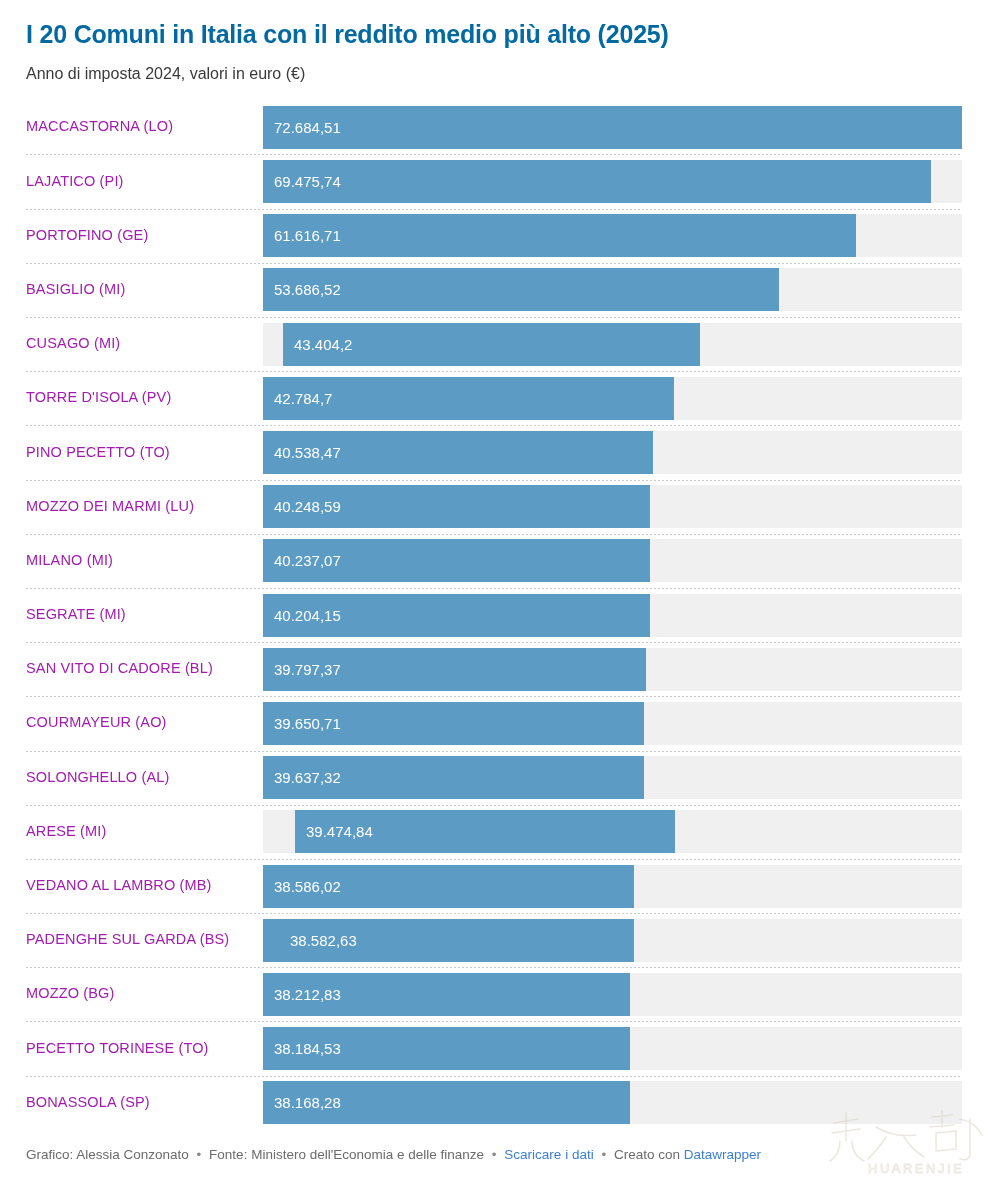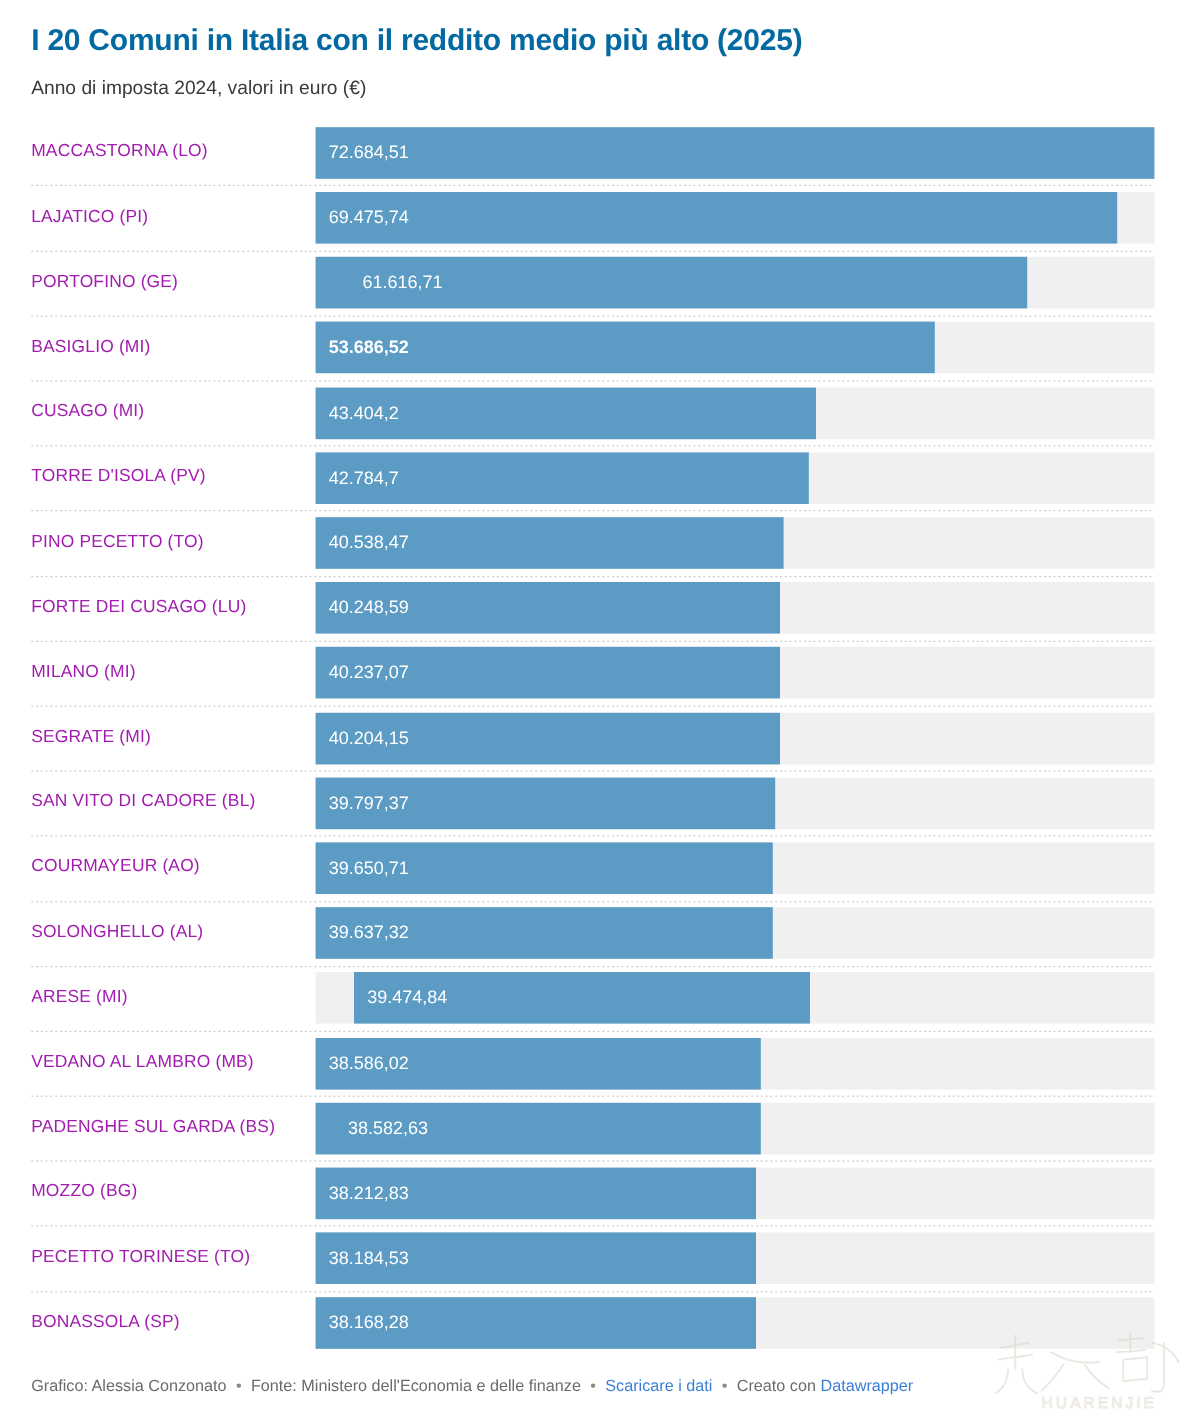--- a/index.html
+++ b/index.html
@@ -154,37 +154,37 @@
         <div class="row-label">LAJATICO (PI)</div>
         <div class="bar-track">
           <div class="bar-fill" style="width: 95.5853%;">
             <span class="bar-value">69.475,74</span>
           </div>
         </div>
       </div>
       <div class="bar-row">
         <div class="row-label">PORTOFINO (GE)</div>
         <div class="bar-track">
-          <div class="bar-fill" style="width: 84.7728%; padding-left: 28px;">
+          <div class="bar-fill" style="width: 84.7728%;">
             <span class="bar-value">61.616,71</span>
           </div>
         </div>
       </div>
       <div class="bar-row">
         <div class="row-label">BASIGLIO (MI)</div>
         <div class="bar-track">
-          <div class="bar-fill" style="width: 73.8624%; font-weight: bold;">
+          <div class="bar-fill" style="width: 73.8624%;">
             <span class="bar-value">53.686,52</span>
           </div>
         </div>
       </div>
       <div class="bar-row">
         <div class="row-label">CUSAGO (MI)</div>
         <div class="bar-track">
-          <div class="bar-fill" style="width: 59.7159%;">
+          <div class="bar-fill" style="width: 59.7159%; margin-left: 20px;">
             <span class="bar-value">43.404,2</span>
           </div>
         </div>
       </div>
       <div class="bar-row">
         <div class="row-label">TORRE D'ISOLA (PV)</div>
         <div class="bar-track">
           <div class="bar-fill" style="width: 58.8636%;">
             <span class="bar-value">42.784,7</span>
           </div>
@@ -192,21 +192,21 @@
       </div>
       <div class="bar-row">
         <div class="row-label">PINO PECETTO (TO)</div>
         <div class="bar-track">
           <div class="bar-fill" style="width: 55.7732%;">
             <span class="bar-value">40.538,47</span>
           </div>
         </div>
       </div>
       <div class="bar-row">
-        <div class="row-label">FORTE DEI CUSAGO (LU)</div>
+        <div class="row-label">MOZZO DEI MARMI (LU)</div>
         <div class="bar-track">
           <div class="bar-fill" style="width: 55.3744%;">
             <span class="bar-value">40.248,59</span>
           </div>
         </div>
       </div>
       <div class="bar-row">
         <div class="row-label">MILANO (MI)</div>
         <div class="bar-track">
           <div class="bar-fill" style="width: 55.3585%;">

